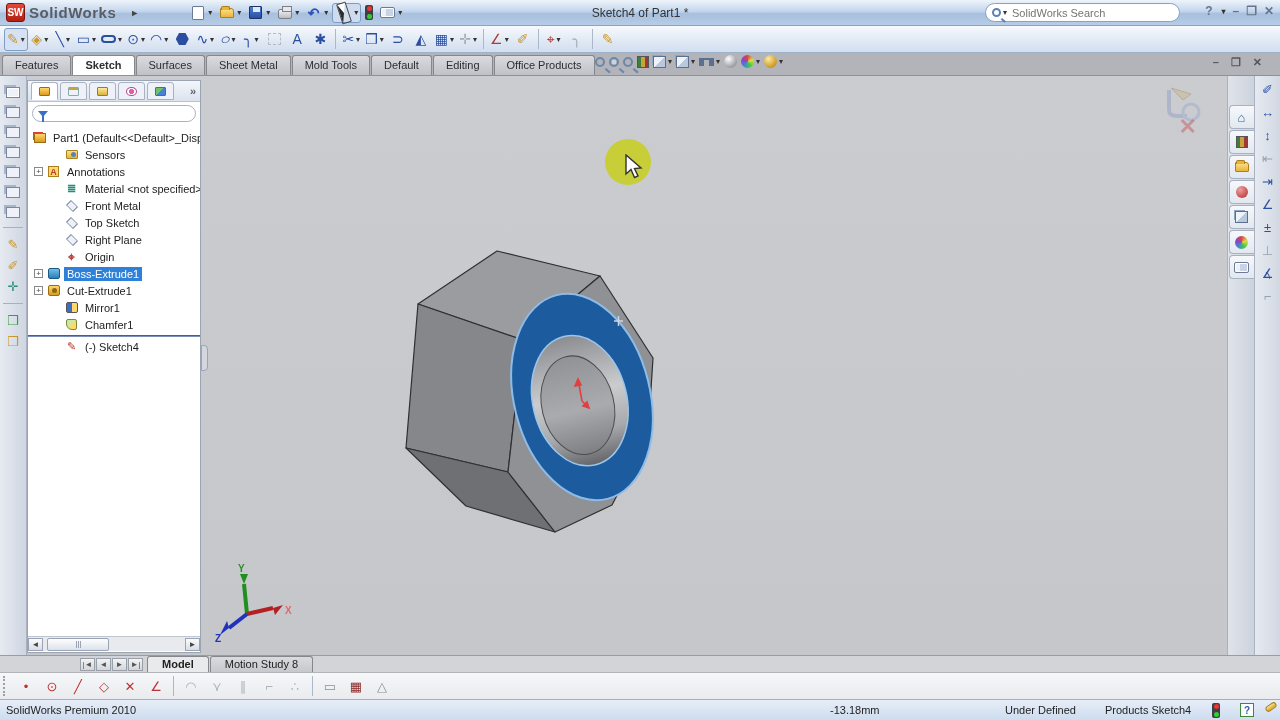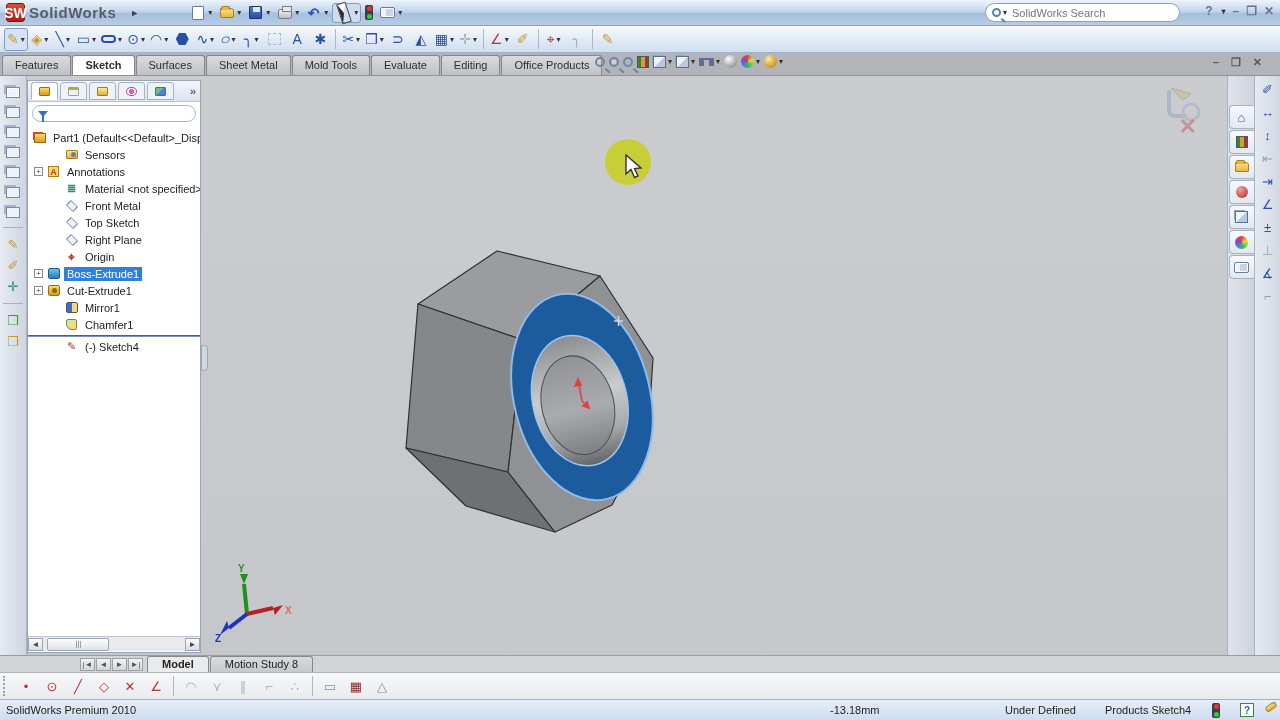--- a/index.html
+++ b/index.html
@@ -7,21 +7,21 @@
   body { font-family:"Liberation Sans", sans-serif; font-size:11px; color:#222; }
   .app { position:relative; width:1280px; height:720px; background:#c9cacd; }
 
   
   .titlebar { position:absolute; left:0; top:0; width:1280px; height:26px;
     background:linear-gradient(#eef4fb, #c4d6ec 45%, #a7c0de 55%, #b7cce6);
     border-bottom:1px solid #8ba4c4; display:flex; align-items:center; }
   .logo { display:flex; align-items:center; gap:4px; padding:0 6px; }
   .logo-badge { width:19px; height:19px; background:linear-gradient(#e24b3a,#b01f14);
     border:1px solid #7e150d; border-radius:3px; color:#fff; font-weight:bold;
-    font-size:14px; display:flex; align-items:center; justify-content:center; }
+    font-size:10px; display:flex; align-items:center; justify-content:center; }
   .brand { font-size:15px; font-weight:bold; color:#5a5d63; letter-spacing:.5px; }
   .menu-expand { color:#444; font-size:9px; padding:2px 8px; }
   .tb-icons { display:flex; align-items:center; margin-left:40px; gap:2px; }
   .tbtn { height:20px; display:flex; align-items:center; padding:0 2px; border-radius:3px; }
   .tbtn.pressed { background:#cfdcf0; border:1px solid #7f9cc4; }
   .dd { font-size:8px; color:#333; margin-left:2px; }
   .ic { width:17px; height:16px; display:inline-flex; align-items:center; justify-content:center;
     font-size:13px; line-height:1; }
   .ic-page { width:12px; height:14px; background:#fff; border:1px solid #6b7franchise; border:1px solid #6b7b97; border-radius:1px; }
   .ic-folder { width:14px; height:10px; background:linear-gradient(#ffe08a,#e8b53a); border:1px solid #a8801c; border-radius:1px 3px 1px 1px; position:relative; }
@@ -243,20 +243,21 @@
             <i class="t-green"></i>
           </span>
         </span>
       <span class="tbtn">
           <span class="ic">
             <span class="ic-options"></span>
           </span>
           <span class="dd">▾</span>
         </span>
     </div>
+    <div class="win-title">Sketch4 of Part1 *</div>
     <div class="search-wrap">
       <span class="mag"></span>
       <span class="dd">▾</span>
       <input placeholder="SolidWorks Search" style="">
     </div>
     <div class="title-ctrls">
       <span>?</span>
       <span class="dd">▾</span>
       <span>–</span>
       <span>❐</span>
@@ -362,21 +363,21 @@
       </span>
   </div>
 
   <div class="tabrow">
     <div class="rtabs">
       <span class="rtab">Features</span>
       <span class="rtab active">Sketch</span>
       <span class="rtab">Surfaces</span>
       <span class="rtab">Sheet Metal</span>
       <span class="rtab">Mold Tools</span>
-      <span class="rtab">Evaluate</span>
+      <span class="rtab">Default</span>
       <span class="rtab">Editing</span>
       <span class="rtab">Office Products</span>
     </div>
     <div class="hud">
       <span class="hic">
           <span class="magic"></span>
         </span>
       <span class="hic">
           <span class="magic area"></span>
         </span>

